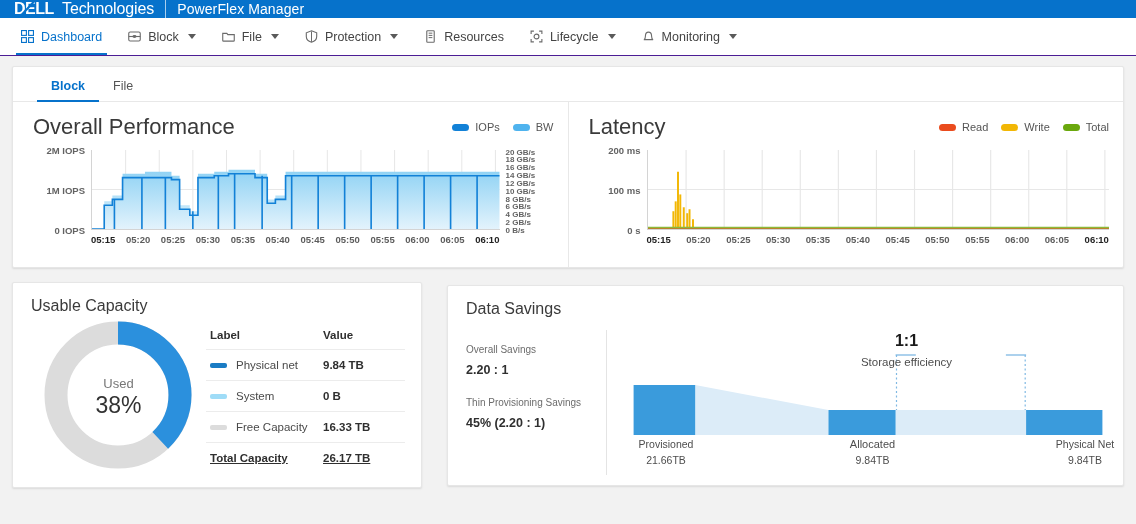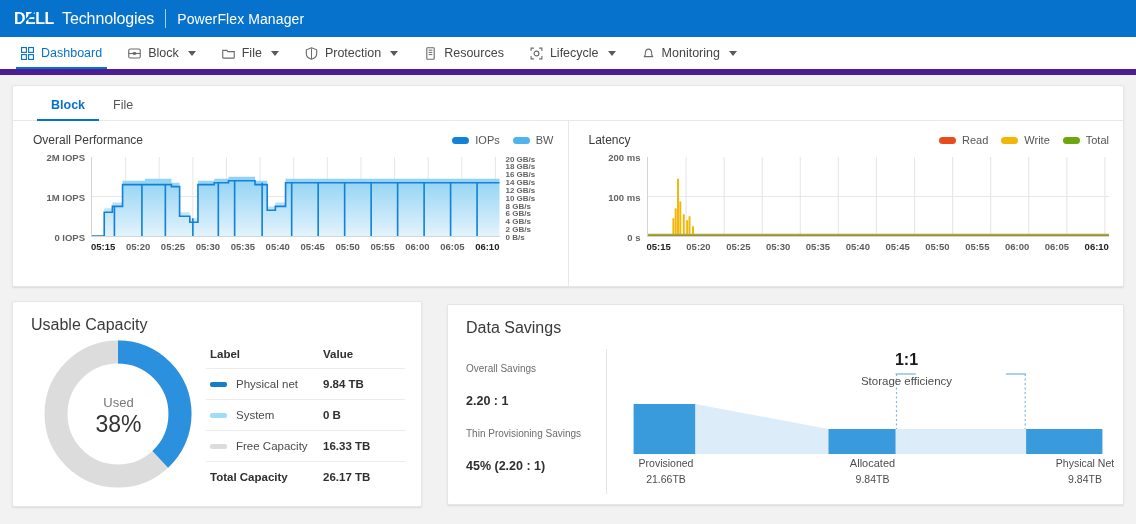--- a/index.html
+++ b/index.html
@@ -6,39 +6,39 @@
   html, body {
     width: 1136px; height: 524px;
     font-family: "Liberation Sans", sans-serif;
     background: #f2f2f2;
     overflow: hidden;
     -webkit-font-smoothing: antialiased;
   }
 
   
   .brandbar {
-    height: 37px; background: #0672cb; color: #fff;
+    height: 18px; background: #0672cb; color: #fff;
     display: flex; align-items: center; padding: 0 14px;
   }
   .dell-logo {
     display: inline-flex; align-items: center;
     font-size: 17px; font-weight: 700; letter-spacing: -0.3px;
   }
   .dell-logo svg { display: block; }
   .brand-tech { font-size: 16px; font-weight: 400; letter-spacing: -0.1px; }
   .brand-sep {
     display: inline-block; width: 1px; height: 19px;
     background: rgba(255,255,255,.65); margin: 0 11px;
   }
   .brand-app { font-size: 14px; font-weight: 400; letter-spacing: .1px; }
 
   
   .topnav {
     height: 38px; background: #fff; display: flex; align-items: stretch;
-    border-bottom: 6px solid #4c1d95; padding-left: 8px;
+    border-bottom: 1px solid #4c1d95; padding-left: 8px;
   }
   .navitem {
     display: flex; align-items: center; gap: 7px;
     padding: 0 13px; font-size: 12.5px; color: #444;
     position: relative; cursor: pointer; white-space: nowrap;
   }
   .navitem.active { color: #0672cb; }
   .navitem.active::after {
     content: ""; position: absolute; left: 8px; right: 8px; bottom: 0;
     height: 2px; background: #0672cb;
@@ -68,21 +68,21 @@
   .tab.active::after {
     content: ""; position: absolute; left: 0; right: 0; bottom: -1px;
     height: 2.5px; background: #0672cb;
   }
 
   
   .perfrow { display: flex; height: 165px; }
   .perfhalf { flex: 1 1 0; padding: 12px 14px 6px 20px; min-width: 0; }
   .perfhalf.right { border-left: 1px solid #e8e8e8; }
   .perfhead { display: flex; align-items: center; justify-content: space-between; }
-  .perftitle { font-size: 12px; color: #3a3a3a; font-weight: 400; text-align: center; }
+  .perftitle { font-size: 22px; color: #3a3a3a; font-weight: 400; text-align: center; }
   .legend { display: flex; align-items: center; gap: 7px; }
   .legitem { display: flex; align-items: center; gap: 6px; font-size: 11px; color: #555; }
   .legitem + .legitem { margin-left: 6px; }
   .swatch { width: 17px; height: 7px; border-radius: 4px; display: inline-block; }
 
   .chartwrap { display: flex; margin-top: 10px; }
   .yaxis {
     width: 58px; height: 80px; position: relative; flex: 0 0 58px;
     font-size: 9.5px; font-weight: 700; color: #636363;
   }
@@ -120,28 +120,28 @@
   table.captbl { flex: 1 1 auto; border-collapse: collapse; margin-top: 6px; font-size: 11.5px; }
   table.captbl th {
     text-align: left; font-size: 11.5px; color: #2f2f2f; font-weight: 700;
     padding: 6px 4px 8px 4px;
   }
   table.captbl th.v, table.captbl td.v { text-align: left; width: 86px; }
   table.captbl td { padding: 9px 4px; color: #4a4a4a; border-top: 1px solid #ececec; }
   table.captbl td.v { font-weight: 700; color: #2f2f2f; margin-left: 36px; }
   table.captbl td.lbl { display: table-cell; }
   .dash { display: inline-block; width: 17px; height: 5px; border-radius: 2px; margin-right: 9px; vertical-align: middle; }
-  table.captbl tr.total td { font-weight: 700; color: #2f2f2f; }
+  table.captbl tr.total td { font-weight: 700; color: #2f2f2f; text-decoration: underline; }
   table.captbl tr.total td.lbl { padding-left: 4px; }
 
   
   .save-body { display: flex; margin-top: 12px; }
   .save-left { width: 140px; flex: 0 0 140px; padding-top: 14px; }
   .save-k { font-size: 10px; color: #6c6c6c; }
-  .save-v { font-size: 12.5px; color: #2f2f2f; font-weight: 700; margin-top: 20px; }
+  .save-v { font-size: 12.5px; color: #2f2f2f; font-weight: 700; margin-top: 8px; }
   .save-gap { height: 20px; }
   .funnel { flex: 1 1 auto; border-left: 1px solid #e4e4e4; padding-left: 22px; position: relative; }
   .funnel svg { display: block; width: 100%; }
 </style>
 </head>
 <body>
 
 <div class="brandbar">
   <span class="dell-logo">
     <svg width="48" height="18" viewBox="0 0 48 18" aria-hidden="true">

